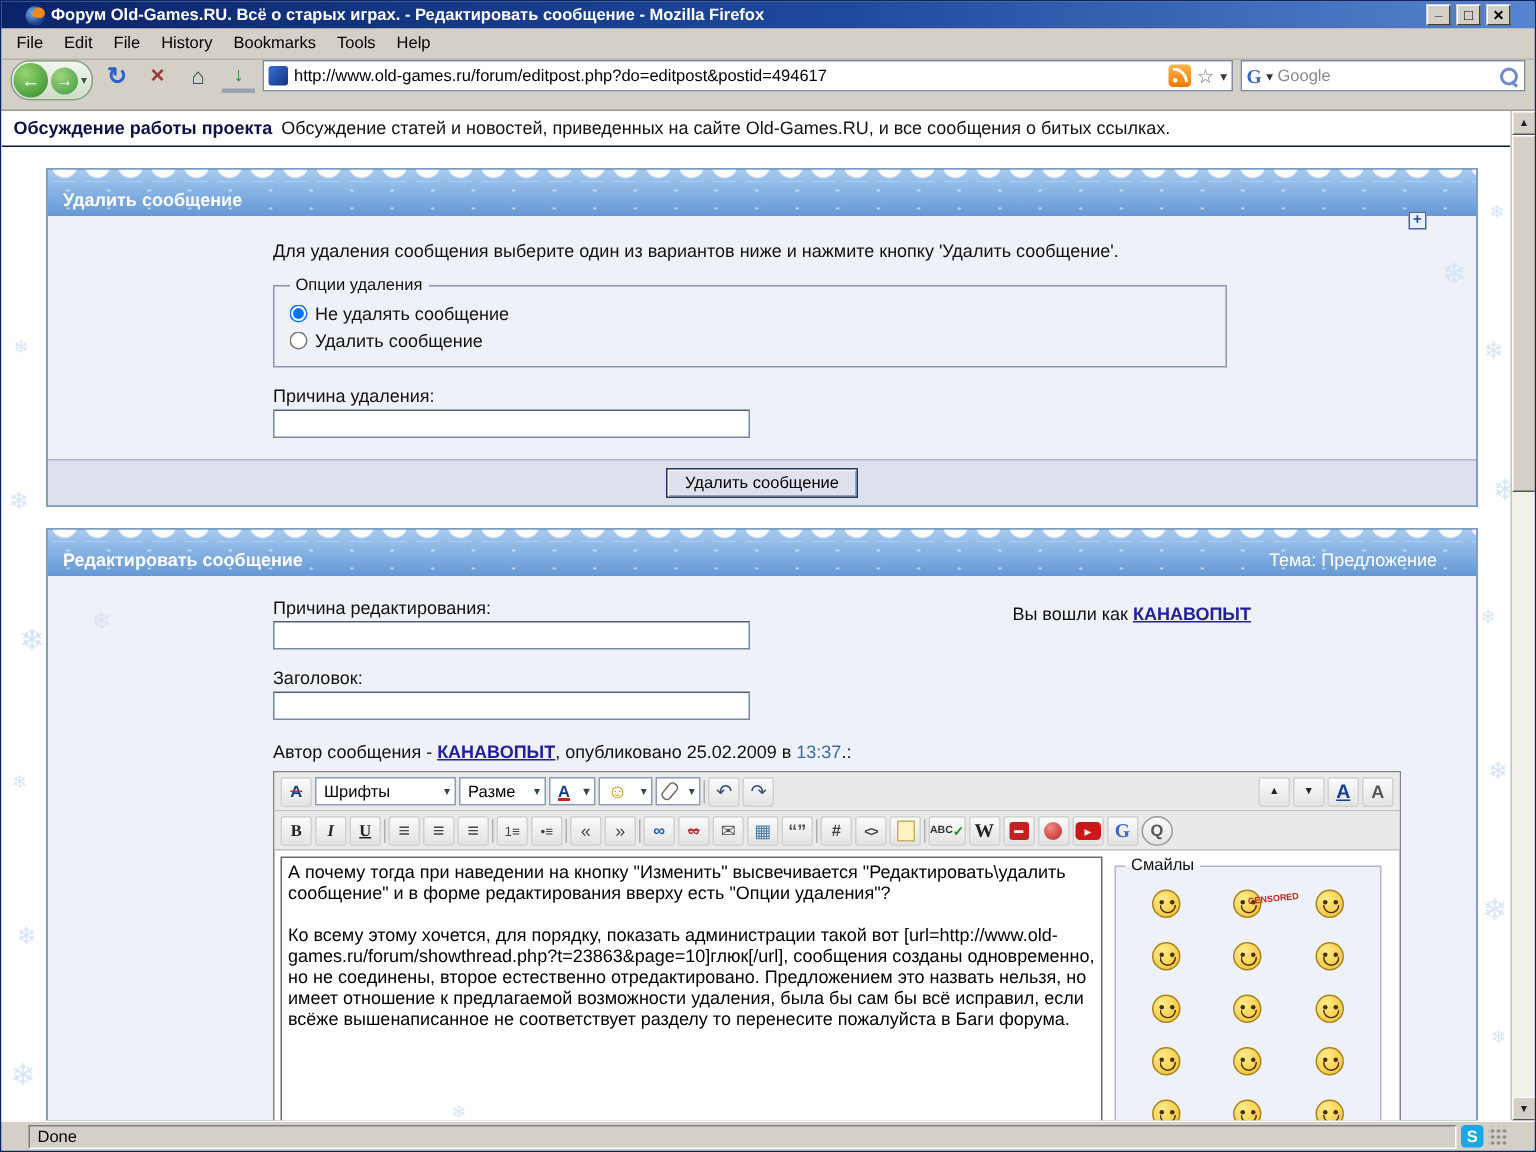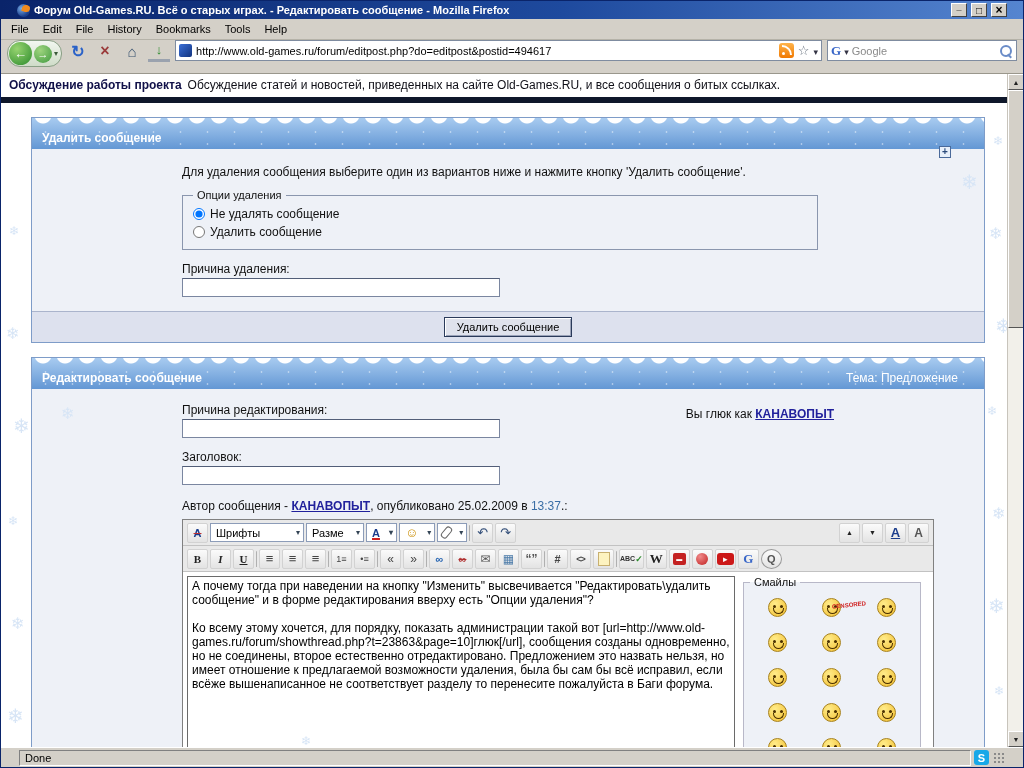--- a/index.html
+++ b/index.html
@@ -49,21 +49,21 @@
 .search-input{flex:1;min-width:0;border:none;outline:none;font-size:11px;font-family:"Liberation Sans",sans-serif}
 .search-input::placeholder{color:#8a8a8a}
 .magnifier{width:14px;height:14px;position:relative;flex:0 0 auto}
 .magnifier::before{content:"";position:absolute;left:1px;top:1px;width:8px;height:8px;border:2px solid #6a8cc8;border-radius:50%}
 .magnifier::after{content:"";position:absolute;right:1px;bottom:1px;width:5px;height:2px;background:#6a8cc8;transform:rotate(45deg)}
 
 
 .content{flex:1;position:relative;background:#fff;overflow:hidden}
 .page{position:absolute;top:0;left:0;right:16px;bottom:0;overflow:hidden;background:#fff}
 .snowflake{position:absolute;color:#d7e5f6;pointer-events:none;font-size:15px}
-.forum-bar{padding:4px 8px 5px;border-bottom:6px solid #0f172a;font-size:12px;display:flex;gap:6px;align-items:baseline;white-space:nowrap;overflow:hidden}
+.forum-bar{padding:4px 8px 5px;border-bottom:1px solid #0f172a;font-size:12px;display:flex;gap:6px;align-items:baseline;white-space:nowrap;overflow:hidden}
 .forum-title{font-weight:bold;color:#101048}
 .forum-desc{color:#101018}
 
 .panel{margin:14px 22px 0 30px;border:1px solid #7e9cc8;background:#14532d}
 .panel-header{position:relative;background:linear-gradient(#a8cbf0,#6397d4);min-height:30px;padding:13px 26px 4px 10px;color:#fff;font-weight:bold;font-size:12px;display:flex;justify-content:space-between;align-items:flex-end}
 .panel-header::before{content:"";position:absolute;top:0;left:0;right:0;height:8px;background:radial-gradient(circle 9px at 11px -3px,#fff 8px,rgba(255,255,255,0) 9px);background-size:22px 8px;background-repeat:repeat-x;z-index:2}
 .panel-header .dots{position:absolute;top:8px;left:0;right:0;bottom:0;background-image:radial-gradient(rgba(255,255,255,.55) 1px,transparent 1.6px);background-size:27px 12px;z-index:1}
 .panel-header>span{position:relative;z-index:3}
 .collapse-button{position:absolute;right:7px;top:13px;width:12px;height:12px;background:#e8f0fa;border:1px solid #4a6a9a;color:#2a4a7a;font-size:10px;line-height:9px;text-align:center;z-index:4}
 .collapse-button::before{content:"+"}
@@ -237,21 +237,21 @@
       </div>
 
       <div class="panel" data-name="edit-message-panel">
         <div class="panel-header" data-name="edit-panel-header">
           <span class="dots" data-name="snow-dots-decoration"></span>
           <span data-name="edit-panel-title">Редактировать сообщение</span>
           <span class="topic-line" data-name="topic-line"><b data-name="topic-label">Тема:</b> <span data-name="topic-value">Предложение</span></span>
         </div>
         <div class="edit-body" data-name="edit-panel-body">
           <div class="logged-in" data-name="logged-in-line">
-            <span data-name="logged-in-prefix">Вы глюк как</span>
+            <span data-name="logged-in-prefix">Вы вошли как</span>
             <a class="user-link" data-name="logged-in-username-link">КАНАВОПЫТ</a>
           </div>
           <div class="field-label" style="margin-top:0" data-name="edit-reason-label">Причина редактирования:</div>
           <input type="text" class="text-input" data-name="edit-reason-input" style="">
           <div class="field-label" data-name="subject-label">Заголовок:</div>
           <input type="text" class="text-input" data-name="subject-input" style="">
           <div class="author-line" data-name="author-line">
             <span data-name="author-prefix">Автор сообщения - </span><a class="user-link" data-name="author-username-link">КАНАВОПЫТ</a><span data-name="author-middle">, опубликовано 25.02.2009 в </span><span class="time-text" data-name="post-time">13:37</span><span data-name="author-suffix">.:</span>
           </div>
 

